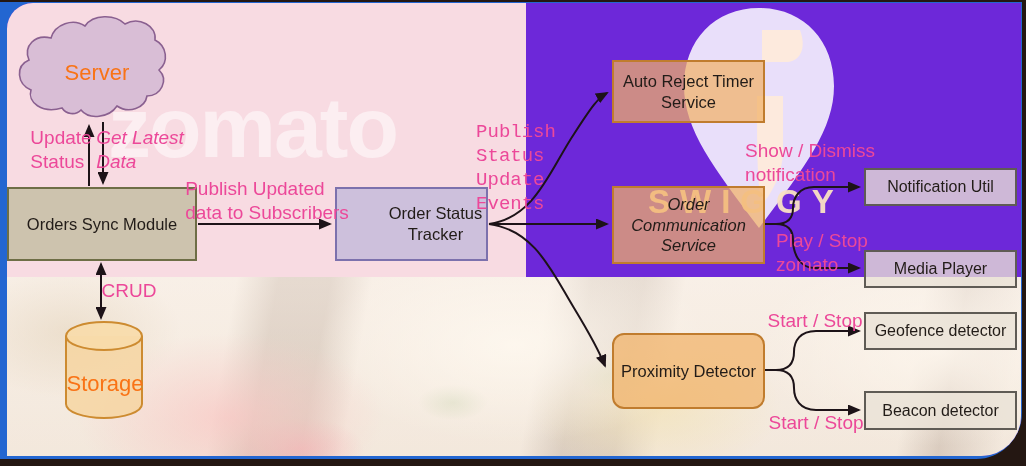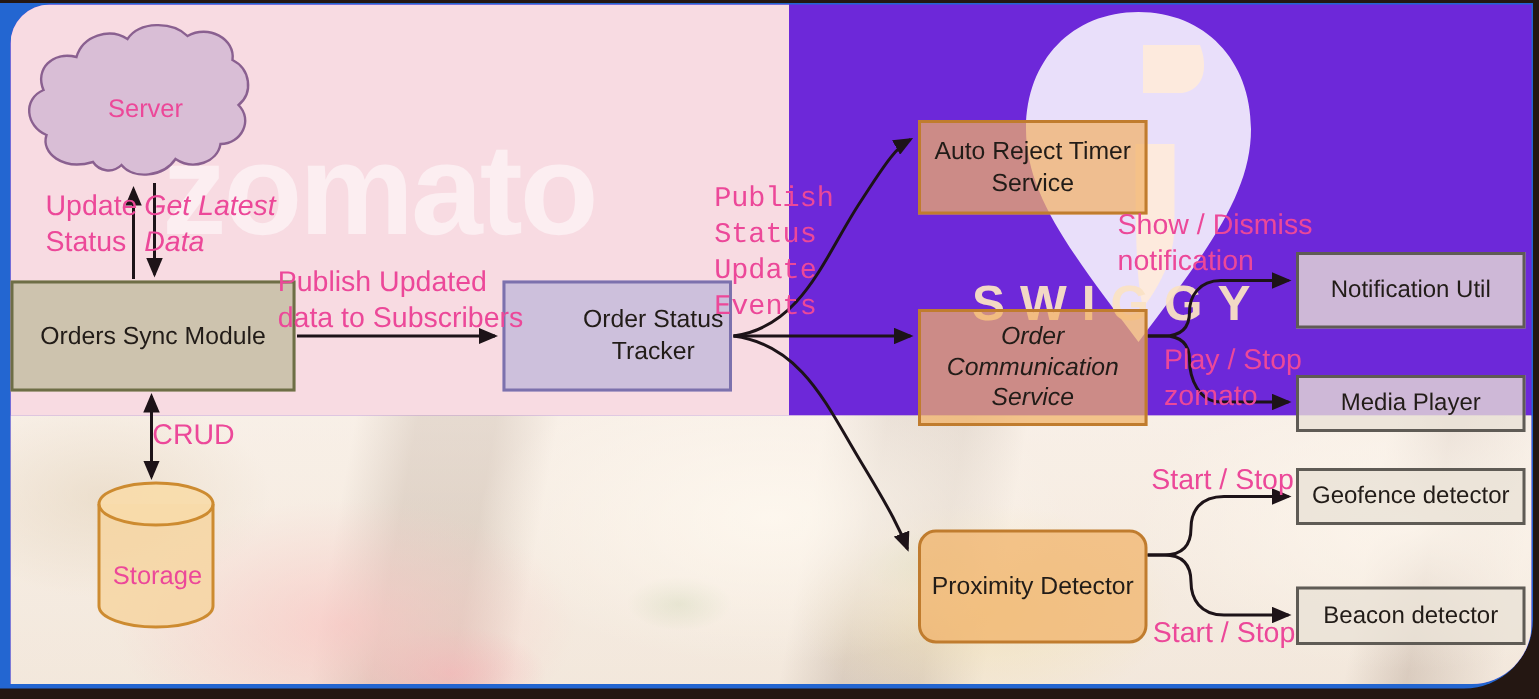--- a/index.html
+++ b/index.html
@@ -35,25 +35,25 @@
   .swiggy-mark { position:absolute; left:641px; top:180px; font-size:33px; font-weight:700;
     letter-spacing:10px; color:rgba(250,226,196,0.95); }
 
   
   .shapes-svg { position:absolute; left:0; top:0; width:1026px; height:466px; z-index:3; pointer-events:none; }
 
   .box { position:absolute; z-index:4; display:flex; align-items:center; justify-content:center;
     text-align:center; white-space:pre-line; line-height:1.25; color:#221c18; font-size:16.5px; }
   .box-tan      { background:rgba(198,190,165,0.85); border:2px solid #6e6e46; }
   .box-lavender { background:rgba(197,187,218,0.85); border:2px solid #7c71ad;padding-left:48px; }
-  .box-orange   { background:rgba(241,178,102,0.72); border:2px solid #c07c2e;margin-top:20px; }
+  .box-orange   { background:rgba(241,178,102,0.72); border:2px solid #c07c2e; }
   .box-gray     { background:rgba(233,225,214,0.78); border:2px solid #5f5b55; font-size:16px; }
 
   .shape-label { position:absolute; z-index:4; transform:translate(-50%,-50%);
-    color:#ec4899; font-size:17px; text-align:center; }
+    color:#f97316; font-size:22px; text-align:center; }
   .edge-label { position:absolute; z-index:5; transform:translate(-50%,-50%);
     color:#ec4899; font-size:19px; line-height:1.26; text-align:left; white-space:pre-line; }
 </style>
 </head>
 <body>
 
 <div id="stage">
 
   <div class="blue-frame"></div>
 
@@ -109,21 +109,21 @@
 
   <div class="box box-orange" style="left:612px; top:60px; width:153px; height:63px;">Auto Reject Timer
 Service</div>
 
   <div class="box box-orange" style="left:612px; top:186px; width:153px; height:78px;font-style:italic;">Order
 Communication
 Service</div>
 
   <div class="box box-orange" style="left:612px; top:333px; width:153px; height:76px;border-radius:12px;">Proximity Detector</div>
 
-  <div class="box box-gray" style="left:864px; top:168px; width:153px; height:51px;">Notification Util</div>
+  <div class="box box-gray" style="left:864px; top:168px; width:153px; height:38px;">Notification Util</div>
 
   <div class="box box-gray" style="left:864px; top:250px; width:153px; height:38px;">Media Player</div>
 
   <div class="box box-gray" style="left:864px; top:312px; width:153px; height:38px;">Geofence detector</div>
 
   <div class="box box-gray" style="left:864px; top:391px; width:153px; height:39px;">Beacon detector</div>
 
   <div class="shape-label" style="left:97px; top:73px;">Server</div>
   <div class="shape-label" style="left:105px; top:384px;">Storage</div>
 

